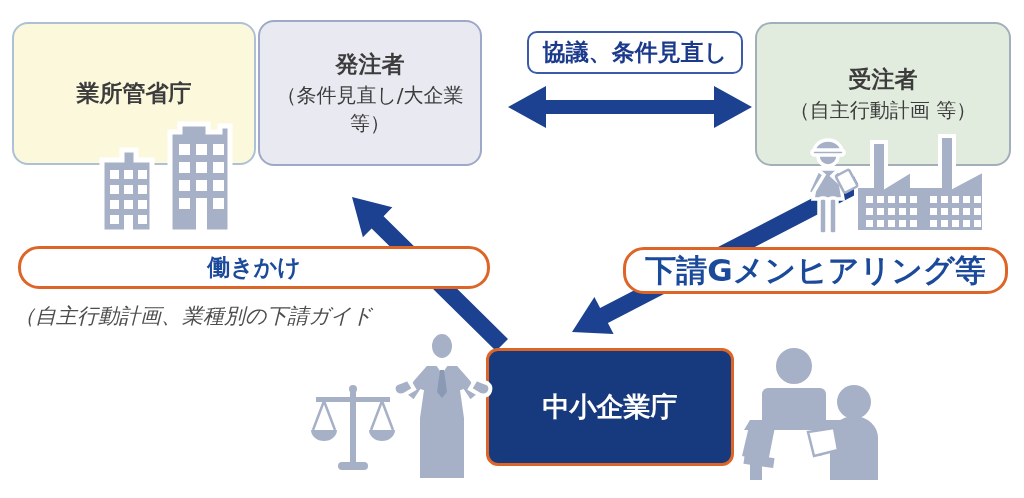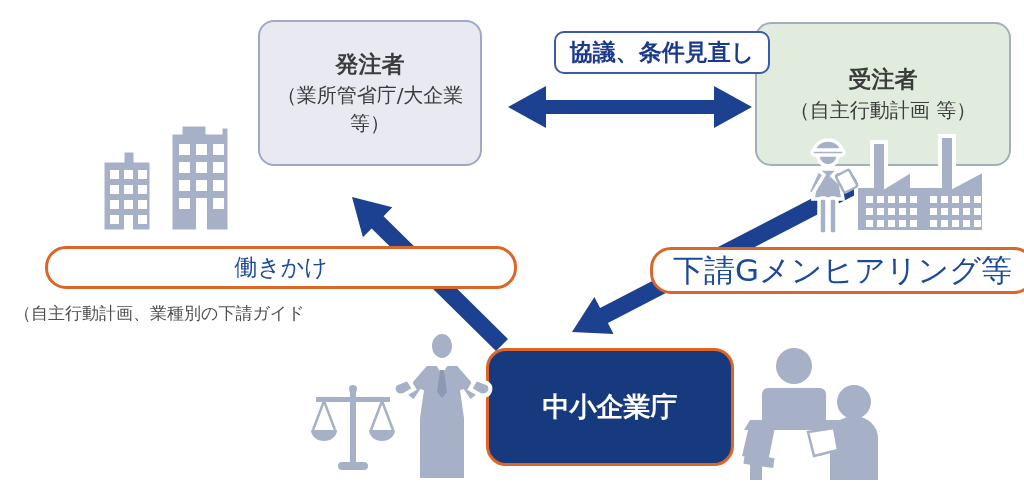--- a/index.html
+++ b/index.html
@@ -24,49 +24,52 @@
     background:var(--ministry-fill);border:2px solid var(--ministry-border);}
   .box-orderer{left:258px;top:20px;width:224px;height:146px;
     background:var(--orderer-fill);border:2px solid var(--orderer-border);}
   .box-contractor{left:755px;top:22px;width:256px;height:144px;
     background:var(--contractor-fill);border:2px solid var(--contractor-border);}
   .entity .title{font-size:23px;font-weight:bold;color:var(--dark-text);line-height:1.35;}
   .entity .subtitle{font-size:20px;color:var(--dark-text);line-height:1.4;}
 
   
   .pill{background:#fff;display:flex;align-items:center;justify-content:center;
-        text-align:center;z-index:3;margin-left:27px;}
+        text-align:center;z-index:3;}
   .pill-consult{left:527px;top:31px;width:216px;height:43px;border:2.5px solid var(--consult-border);
         border-radius:10px;font-size:23px;font-weight:bold;color:var(--consult-text);}
-  .pill-orange{border:3px solid var(--orange);border-radius:21px;font-weight:normal;
+  .pill-orange{border:3px solid var(--orange);border-radius:21px;font-weight:bold;
         color:var(--label-blue);}
   .pill-outreach{left:18px;top:246px;width:472px;height:43px;font-size:23px;}
   .pill-gmen{left:623px;top:247px;width:385px;height:47px;font-size:31px;}
 
   
   .box-agency{left:486px;top:348px;width:248px;height:118px;background:var(--agency-fill);
-    border:3px solid var(--orange);border-radius:20px;display:flex;align-items:center;
+    border:3px solid var(--orange);border-radius:12px;display:flex;align-items:center;
     justify-content:center;color:#fff;font-size:27px;font-weight:bold;z-index:3;}
 
-  .note{left:14px;top:300px;width:420px;font-size:17px;color:var(--note-text);
-        line-height:1.55;z-index:2;}
+  .note{left:14px;top:300px;width:420px;font-size:21px;color:var(--note-text);
+        line-height:1.55;z-index:2;font-style:italic;}
   .note .l2{padding-left:16px;}
 
   .arrow-layer{left:0;top:0;width:1024px;height:498px;z-index:2;pointer-events:none;}
   .icon{z-index:4;pointer-events:none;}
 </style>
 </head>
 <body>
 
 <div class="canvas">
 
+  <div class="abs entity box-ministry">
+    <div class="title">業所管省庁</div>
+  </div>
 
   <div class="abs entity box-orderer">
     <div class="title">発注者</div>
-    <div class="subtitle">（業所管省庁/大企業 等）</div>
+    <div class="subtitle">（条件見直し/大企業 等）</div>
   </div>
 
   <div class="abs entity box-contractor">
     <div class="title">受注者</div>
     <div class="subtitle">（自主行動計画 等）</div>
   </div>
 
   <svg class="abs arrow-layer" viewBox="0 0 1024 498">
     <polygon fill="var(--navy)" points="508,107 546,86 546,100 714,100 714,86 752,107 714,128 714,114 546,114 546,128"></polygon>
     <polygon fill="var(--navy)" points="352,197 392.3,207.3 383.6,216.2 508,338.9 496,351.1 371.6,228.4 362.9,237.3"></polygon>

